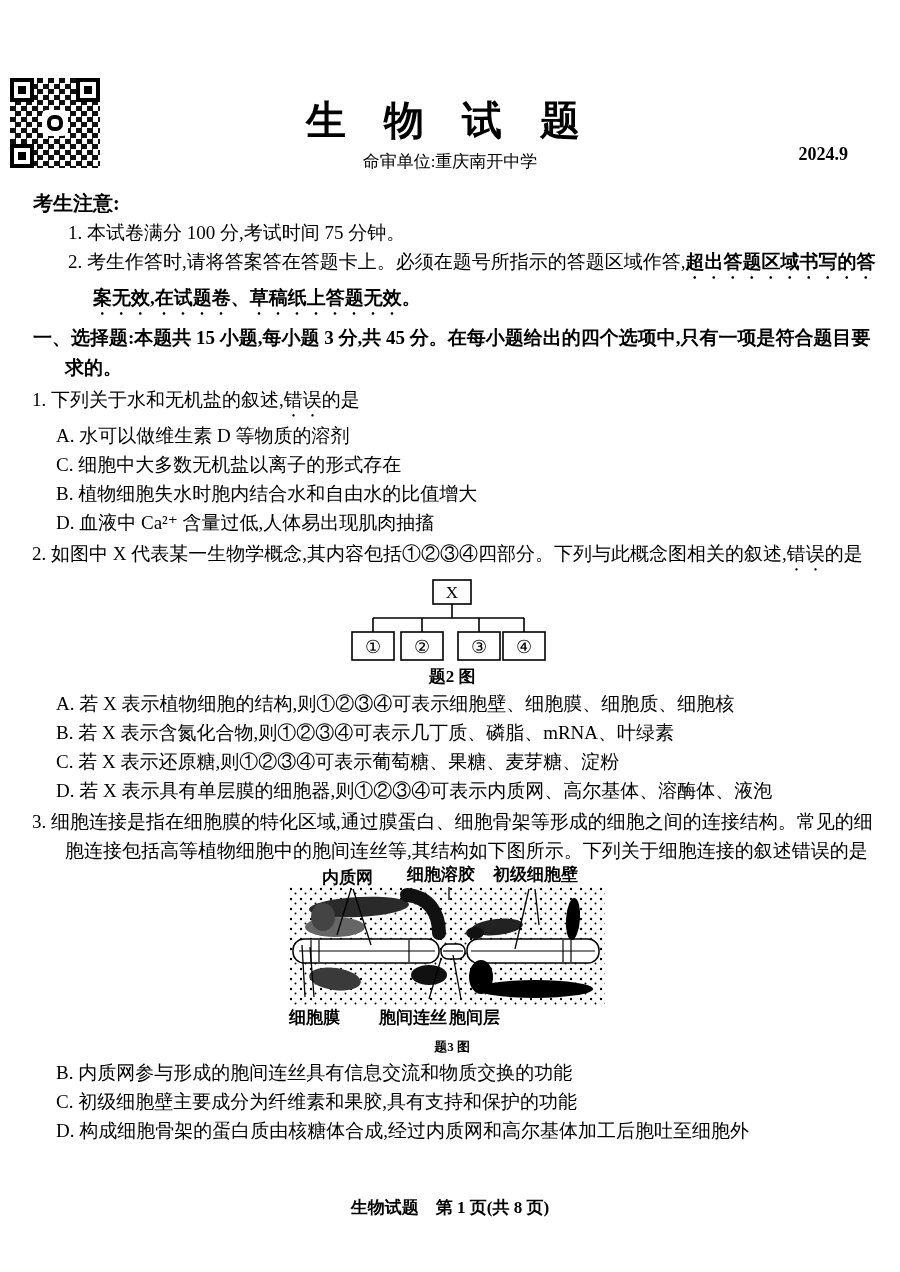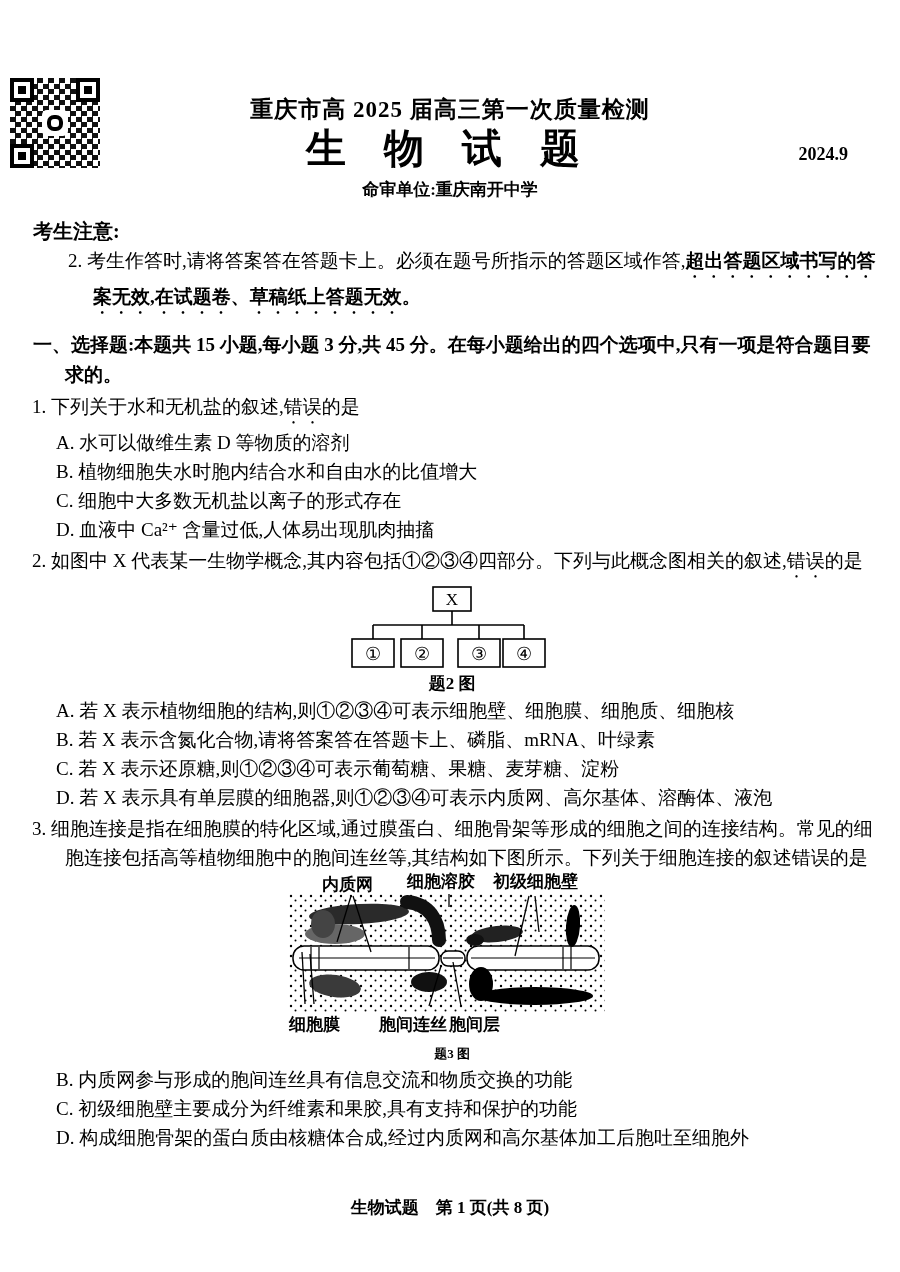--- a/index.html
+++ b/index.html
@@ -15,33 +15,33 @@
   .finder { position:absolute; width:16px; height:16px; border:4px solid #000; background:#fff; }
   .finder::after { content:""; position:absolute; left:4px; top:4px; width:8px; height:8px; background:#000; }
   .f-tl{left:0;top:0}.f-tr{right:0;top:0}.f-bl{left:0;bottom:0}
   .qr-logo { position:absolute; left:32px; top:32px; width:26px; height:26px; background:#fff; border-radius:5px; }
   .qr-logo::after { content:""; position:absolute; left:5px; top:5px; width:8px; height:8px; border:4px solid #000; border-radius:7px; }
 
   .header { text-align:center; padding-top:96px; }
   .exam-title { font-size:23px; font-weight:bold; letter-spacing:1px; line-height:28px; }
   .subject-title { font-size:40px; font-weight:bold; letter-spacing:14px; margin-top:7px; line-height:36px; }
   .exam-date { position:absolute; right:52px; top:144px; font-size:18px; font-weight:bold; }
-  .issuer { font-size:17px; font-weight:bold; margin-top:11px; }
+  .issuer { font-size:17px; font-weight:normal; margin-top:11px; }
 
   .content { padding:0 16px 0 20px; }
   p { margin:0; line-height:29px; }
   .notice-head { font-weight:bold; font-size:20px; margin-left:13px; margin-top:15px; line-height:30px; }
   .notice-item1 { padding-left:48px; }
   .notice-item2 { padding-left:73px; text-indent:-25px; }
   .dots { font-weight:bold;
           -webkit-text-emphasis:filled dot #000; -webkit-text-emphasis-position:under left;
           text-emphasis:filled dot #000; text-emphasis-position:under left;font-family:Liberation Serif, serif; }
   .emph { -webkit-text-emphasis:filled dot #000; -webkit-text-emphasis-position:under left;
           text-emphasis:filled dot #000; text-emphasis-position:under left; }
-  .section-head { font-weight:bold; padding-left:45px; text-indent:-32px; margin-top:12px; line-height:30px; }
+  .section-head { font-weight:bold; padding-left:45px; text-indent:-32px; margin-top:4px; line-height:30px; }
   .stem { padding-left:45px; text-indent:-33px; margin-top:2px; }
   .opt { padding-left:36px; }
 
   .fig2-wrap { text-align:center; margin:3px 0 2px 0; }
   .fig-caption { font-weight:bold; font-size:17px; line-height:20px; }
   .fig3-wrap { position:relative; width:330px; height:187px; margin:4px auto 2px auto; }
   .fig3-label { position:absolute; font-weight:bold; font-size:17px; white-space:nowrap; line-height:18px; }
   .fig3-caption { position:absolute; left:0; right:0; bottom:0; text-align:center; font-weight:bold; font-size:13px; }
 
   .footer { position:absolute; left:0; right:0; top:1196px; text-align:center; font-weight:bold; font-size:17px; }
@@ -51,37 +51,37 @@
 <body>
 
 <div class="qr">
   <span class="finder f-tl"></span>
   <span class="finder f-tr"></span>
   <span class="finder f-bl"></span>
   <span class="qr-logo"></span>
 </div>
 
 <div class="header">
-  <div class="exam-title">重庆市高 2025 届高三第一次质量检测</div>
   <div class="subject-title">生 物 试 题</div>
   <div class="issuer">命审单位:重庆南开中学</div>
 </div>
 <div class="exam-date">2024.9</div>
 
 <div class="content">
 
   <p class="notice-head">考生注意:</p>
+  <p class="notice-item1">1. 本试卷满分 100 分,考试时间 75 分钟。</p>
   <p class="notice-item2"><span>2. 考生作答时,请将答案答在答题卡上。必须在题号所指示的答题区域作答,</span><span class="dots">超出答题区域书写</span><span class="dots">的答案无效,在试题卷、草稿纸上答题无效。</span></p>
 
   <p class="section-head">一、选择题:本题共 15 小题,每小题 3 分,共 45 分。在每小题给出的四个选项中,只有一项是符合题目要求的。</p>
 
   <p class="stem"><span>1. 下列关于水和无机盐的叙述,</span><span class="emph">错误</span><span>的是</span></p>
   <p class="opt">A. 水可以做维生素 D 等物质的溶剂</p>
+  <p class="opt">C. 细胞中大多数无机盐以离子的形式存在</p>
   <p class="opt">B. 植物细胞失水时胞内结合水和自由水的比值增大</p>
-  <p class="opt">C. 细胞中大多数无机盐以离子的形式存在</p>
   <p class="opt">D. 血液中 Ca²⁺ 含量过低,人体易出现肌肉抽搐</p>
 
   <p class="stem"><span>2. 如图中 X 代表某一生物学概念,其内容包括①②③④四部分。下列与此概念图相关的叙述,</span><span class="emph">错误</span><span>的是</span></p>
 
   <div class="fig2-wrap">
     <svg width="212" height="84" viewBox="0 0 212 84">
       <g fill="none" stroke="#000" stroke-width="1.6">
         <rect x="87" y="2" width="38" height="24" fill="#fff"></rect>
         <line x1="106" y1="26" x2="106" y2="40"></line>
         <line x1="27" y1="40" x2="178" y2="40"></line>
@@ -97,21 +97,21 @@
       <text x="106" y="20" text-anchor="middle" font-size="17">X</text>
       <text x="27" y="75" text-anchor="middle" font-size="18">①</text>
       <text x="76" y="75" text-anchor="middle" font-size="18">②</text>
       <text x="133" y="75" text-anchor="middle" font-size="18">③</text>
       <text x="178" y="75" text-anchor="middle" font-size="18">④</text>
     </svg>
     <div class="fig-caption">题2 图</div>
   </div>
 
   <p class="opt">A. 若 X 表示植物细胞的结构,则①②③④可表示细胞壁、细胞膜、细胞质、细胞核</p>
-  <p class="opt">B. 若 X 表示含氮化合物,请将答案答在答题卡上、磷脂、mRNA、叶绿素</p>
+  <p class="opt">B. 若 X 表示含氮化合物,则①②③④可表示几丁质、磷脂、mRNA、叶绿素</p>
   <p class="opt">C. 若 X 表示还原糖,则①②③④可表示葡萄糖、果糖、麦芽糖、淀粉</p>
   <p class="opt">D. 若 X 表示具有单层膜的细胞器,则①②③④可表示内质网、高尔基体、溶酶体、液泡</p>
 
   <p class="stem">3. 细胞连接是指在细胞膜的特化区域,通过膜蛋白、细胞骨架等形成的细胞之间的连接结构。常见的细胞连接包括高等植物细胞中的胞间连丝等,其结构如下图所示。下列关于细胞连接的叙述错误的是</p>
 
   <div class="fig3-wrap">
     <span class="fig3-label" style="left:35px; top:0;">内质网</span>
     <span class="fig3-label" style="left:120px; top:-3px;">细胞溶胶</span>
     <span class="fig3-label" style="left:206px; top:-3px;">初级细胞壁</span>
 

